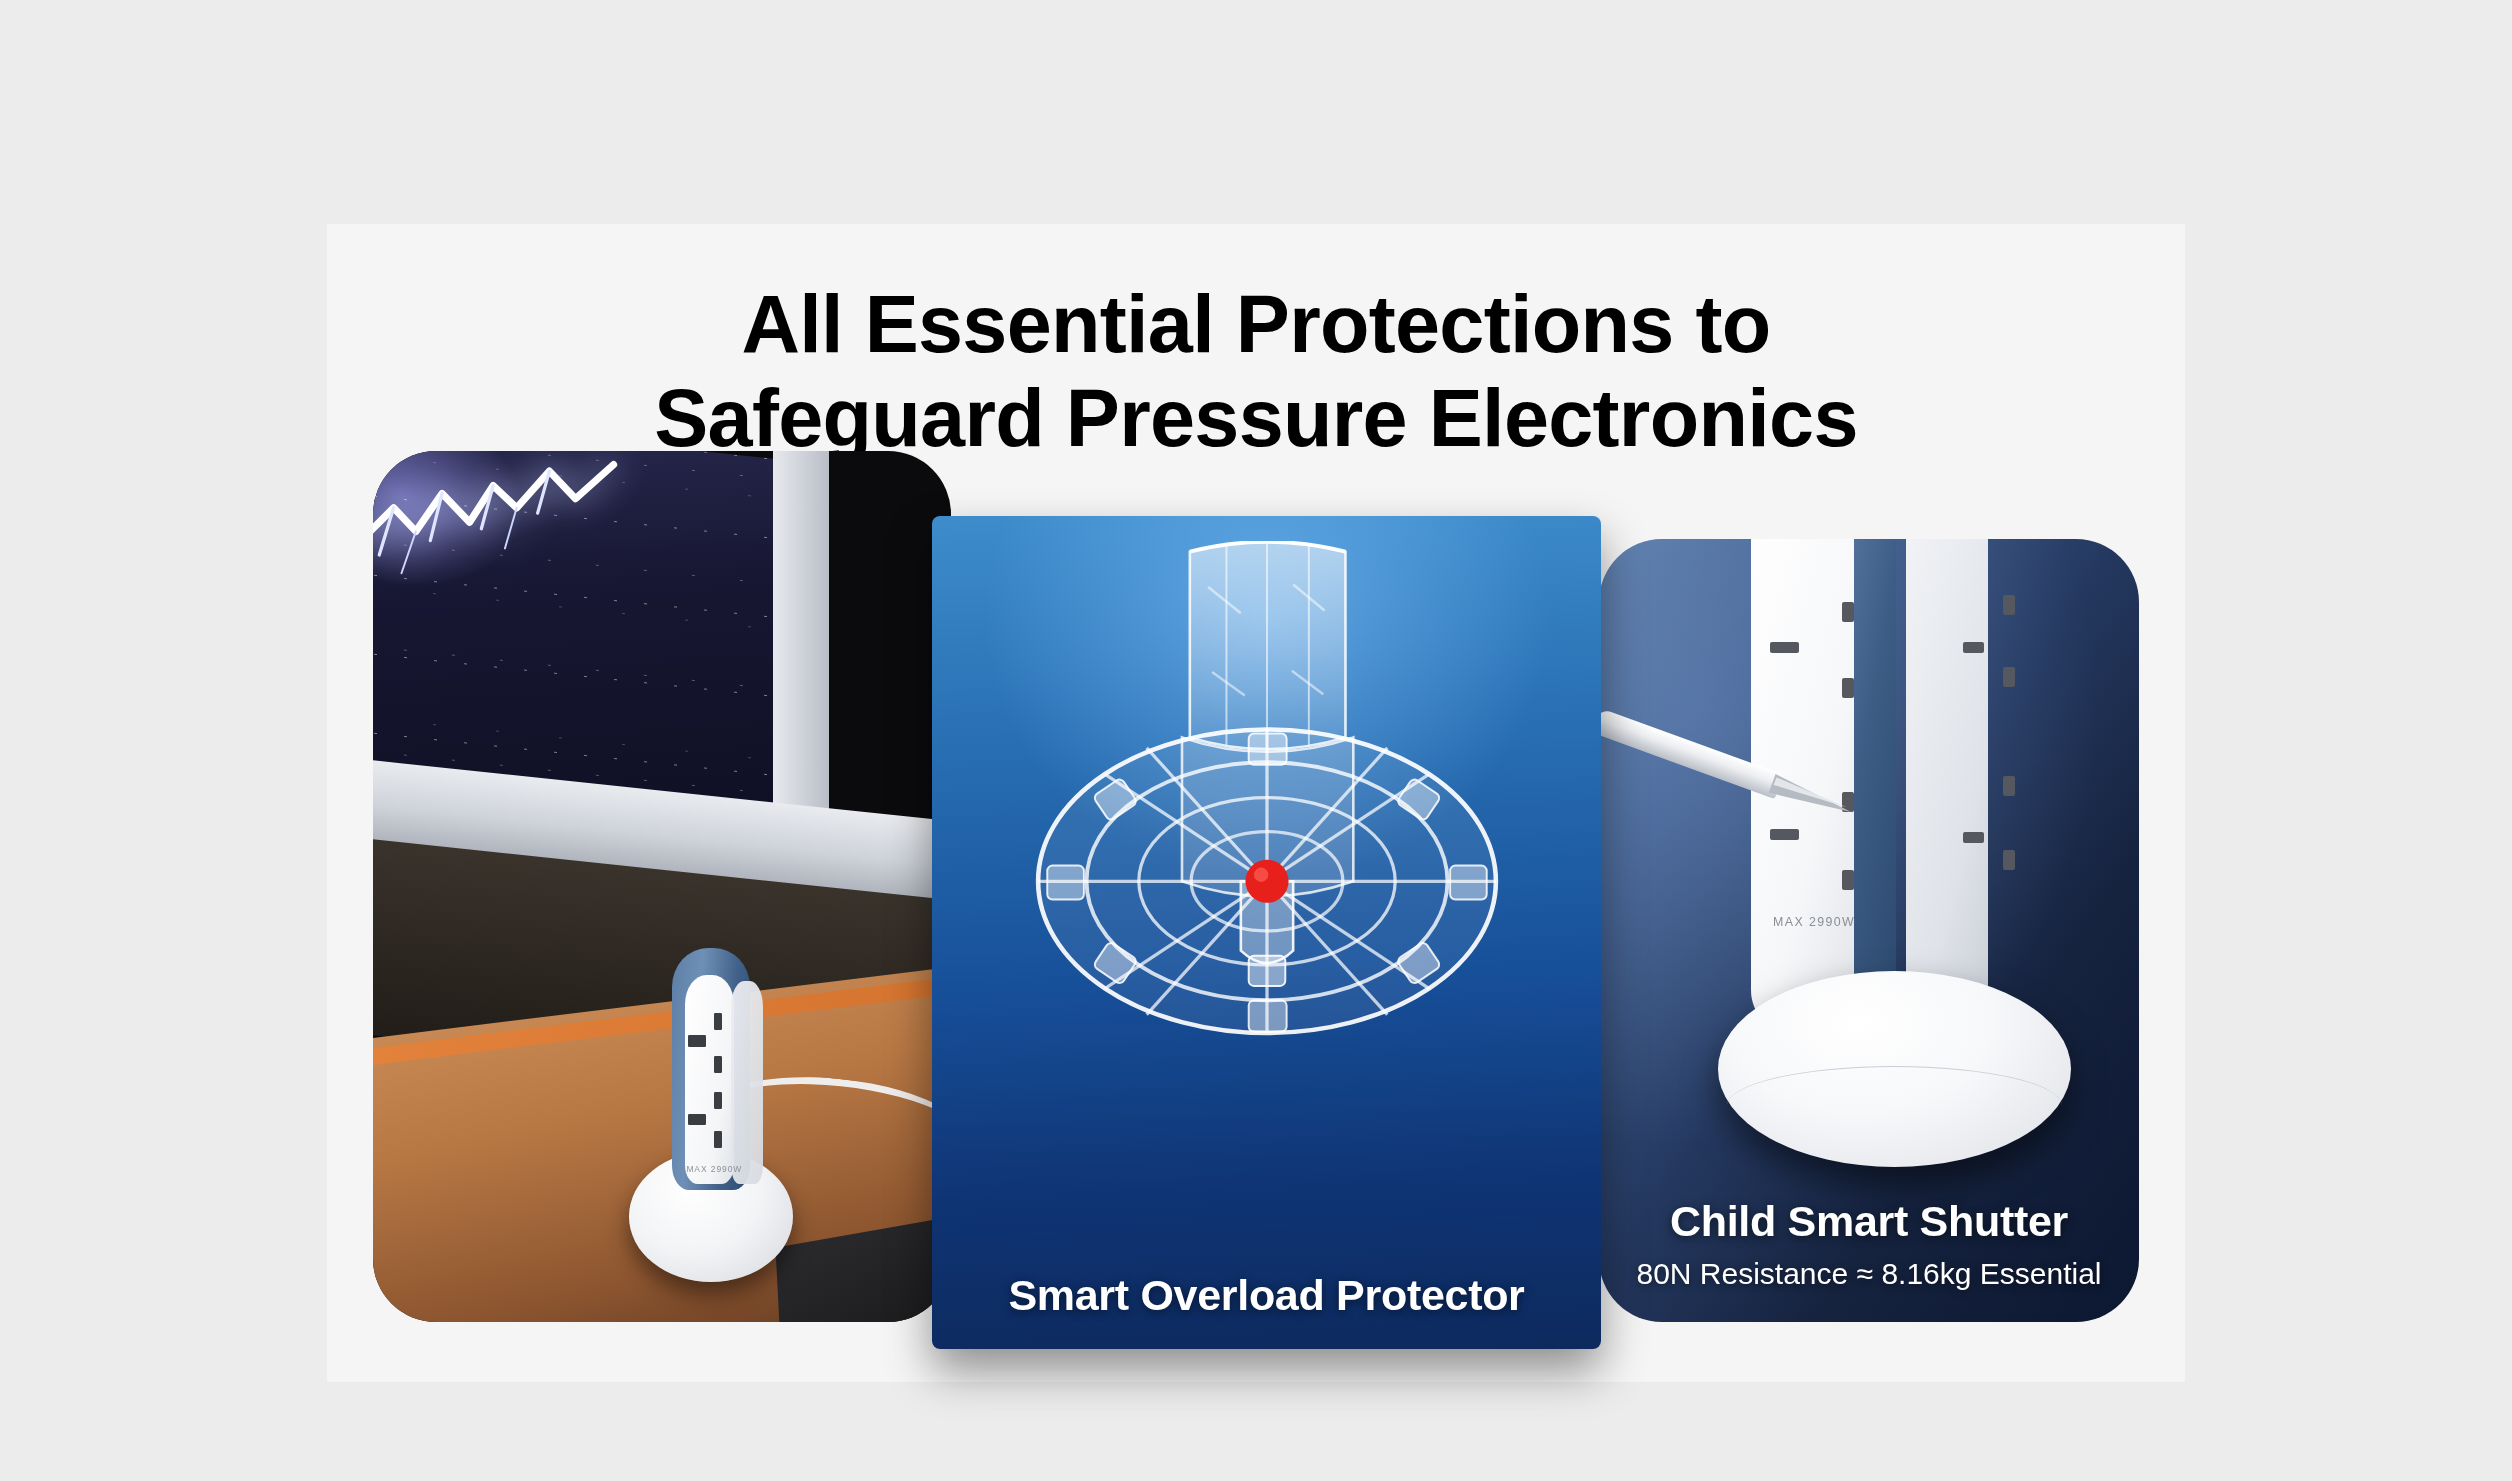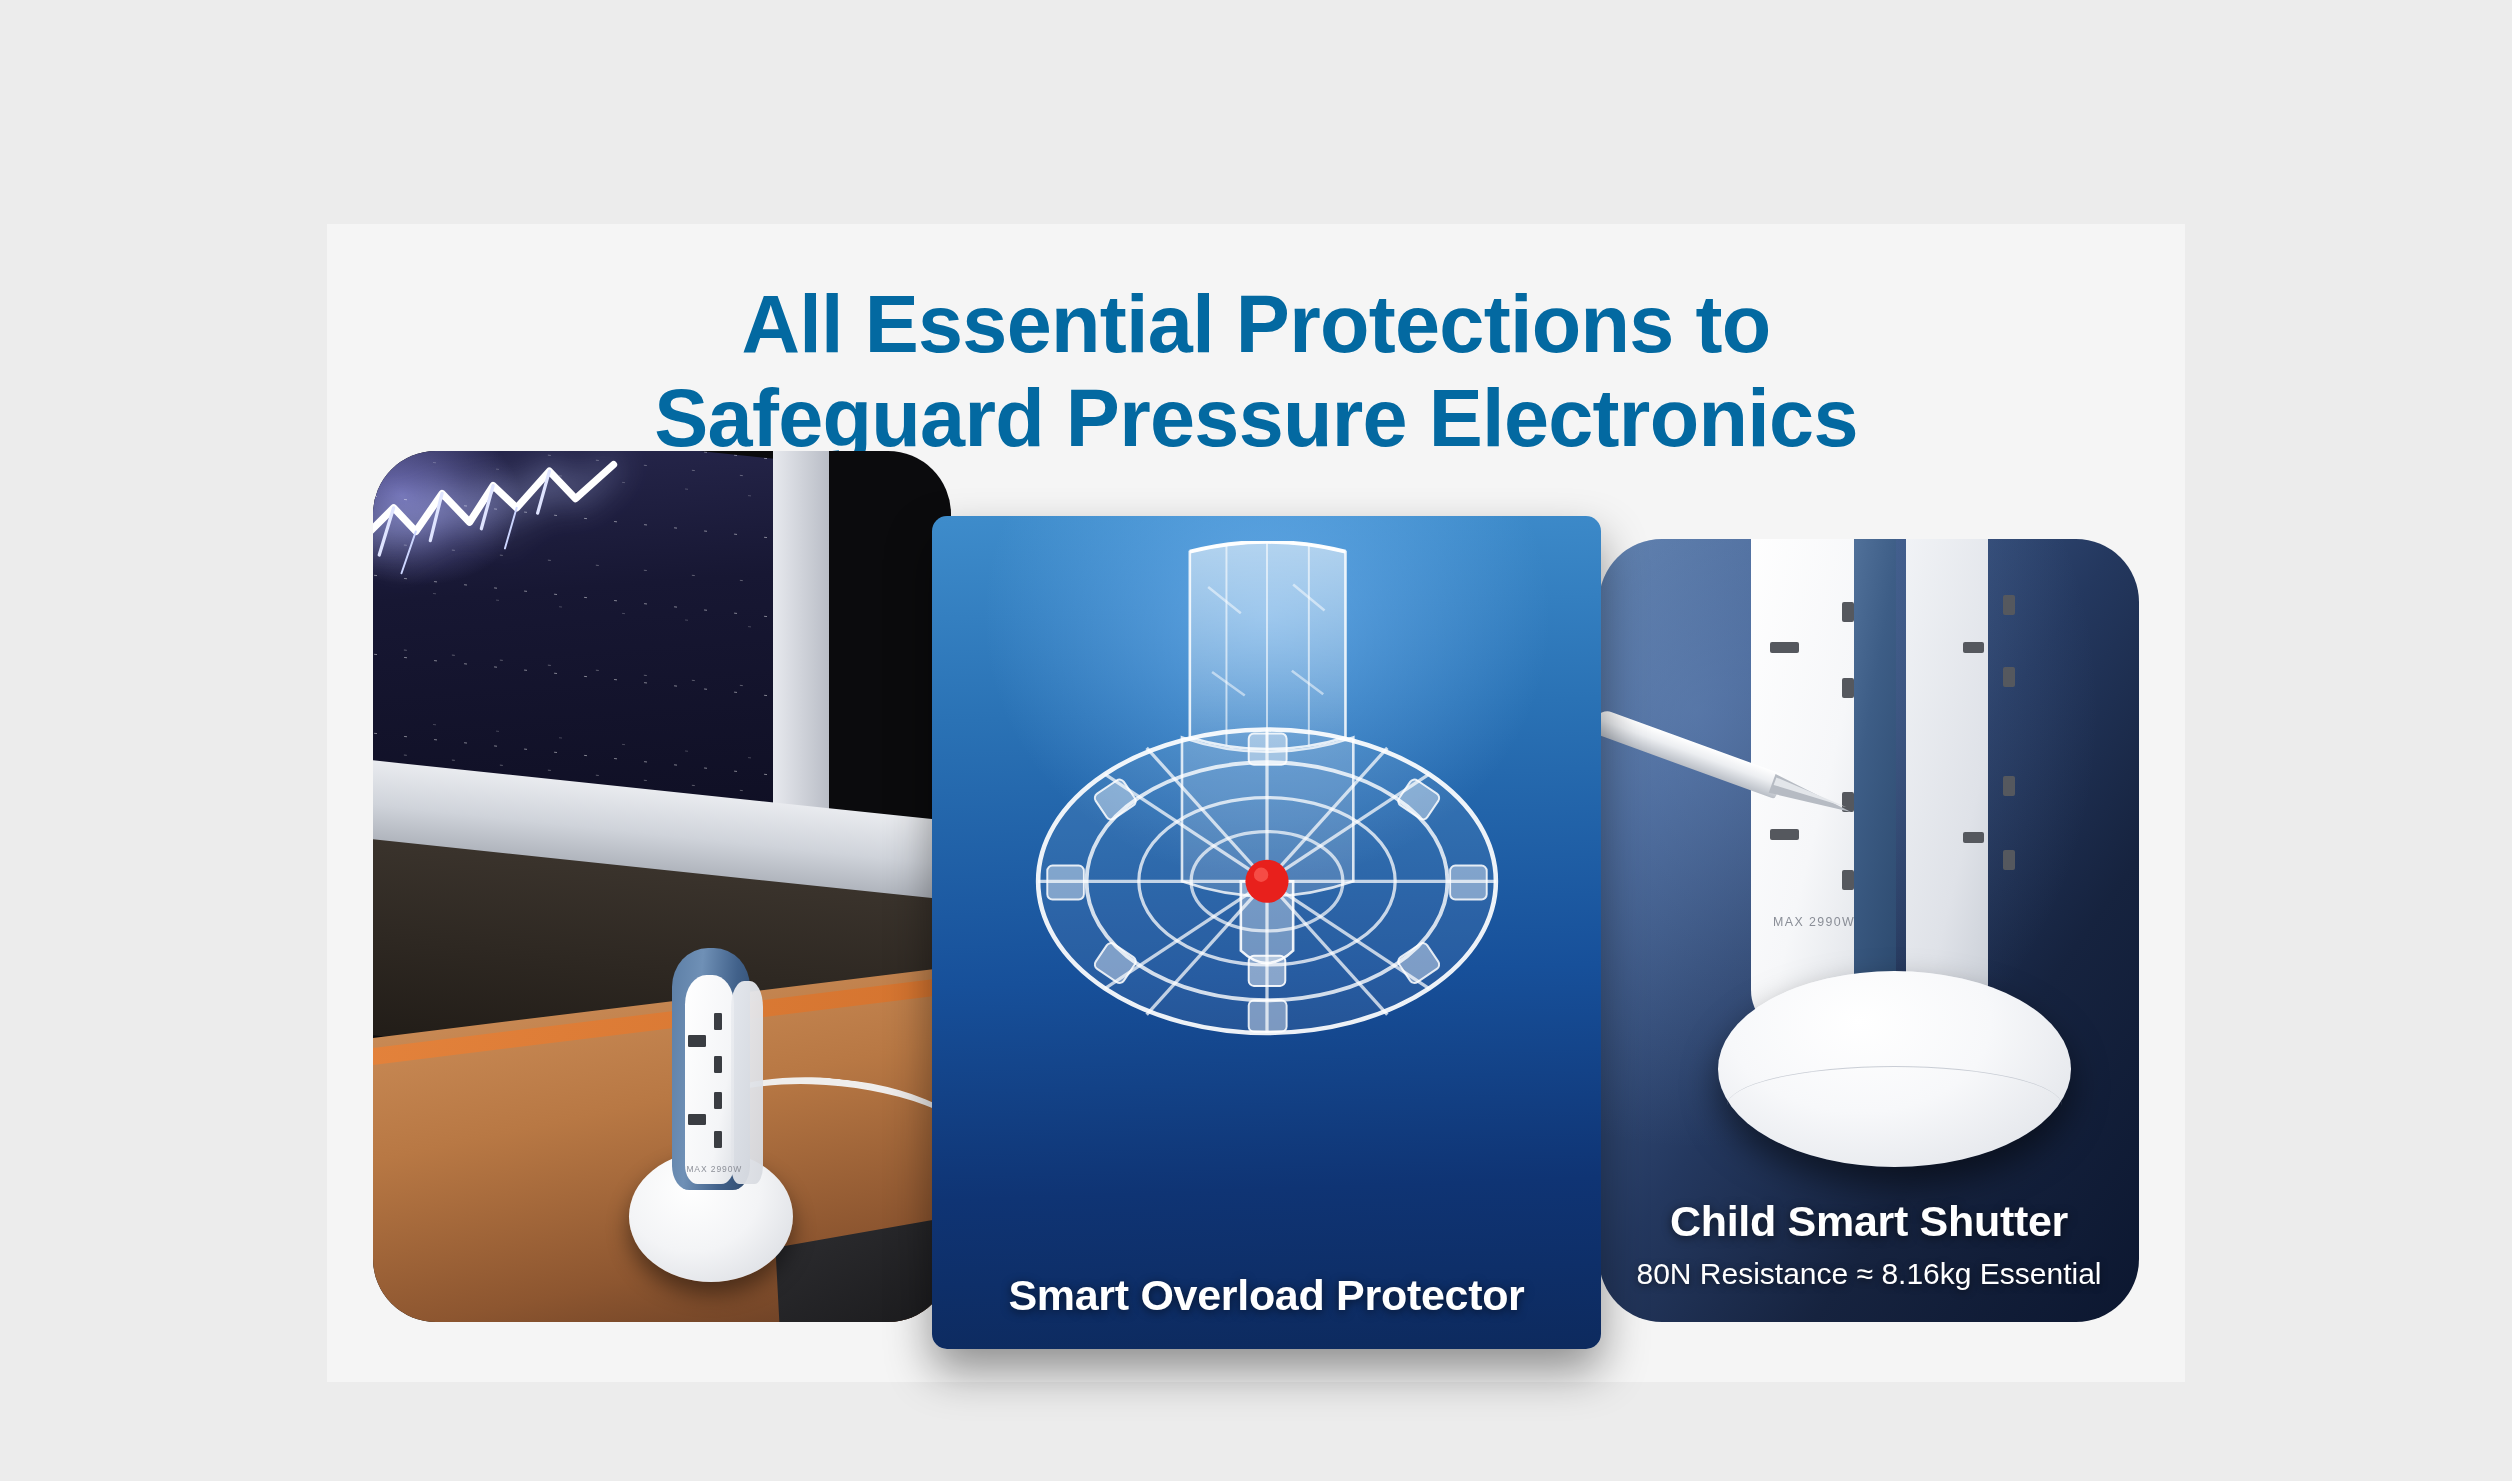--- a/index.html
+++ b/index.html
@@ -21,21 +21,21 @@
     width:1858px; height:1158px;
     background:#F5F5F5;
   }
 
   
   #headline {
     position:absolute;
     left:0; top:54px;
     width:1858px;
     text-align:center;
-    color:#0369a1;
+    color:#000000;
     font-size:81px;
     font-weight:bold;
     line-height:1.16;
     letter-spacing:-0.7px;
   }
   #headline .line { display:block; white-space:nowrap; }
 
   
   #cards { position:absolute; left:0; top:0; width:1858px; height:1158px; }
 
@@ -201,21 +201,21 @@
     font-family:"Liberation Sans", sans-serif;
   }
   #c1-tower { left:256px; top:504px; width:164px; height:327px; }
 
   
   #card-overload {
     left:605px; top:292px;
     width:669px; height:833px;
     background:linear-gradient(178deg,#3e8ccb 0%, #2a72b5 24%, #17509a 55%, #0f3474 80%, #0d2a5e 100%);
     z-index:30;
-    border-radius:15px;
+    border-radius:8px;
     box-shadow:0 22px 46px rgba(0,0,0,.42);
   }
   #c2-glow {
     position:absolute; left:50%; top:-10%;
     width:589px; height:458px; transform:translateX(-50%);
     background:radial-gradient(ellipse at 50% 40%, rgba(130,195,255,.55) 0%, rgba(90,160,230,0) 68%);
   }
   
   #c2-device { position:absolute; left:50%; top:25px; transform:translateX(-50%); }
 

